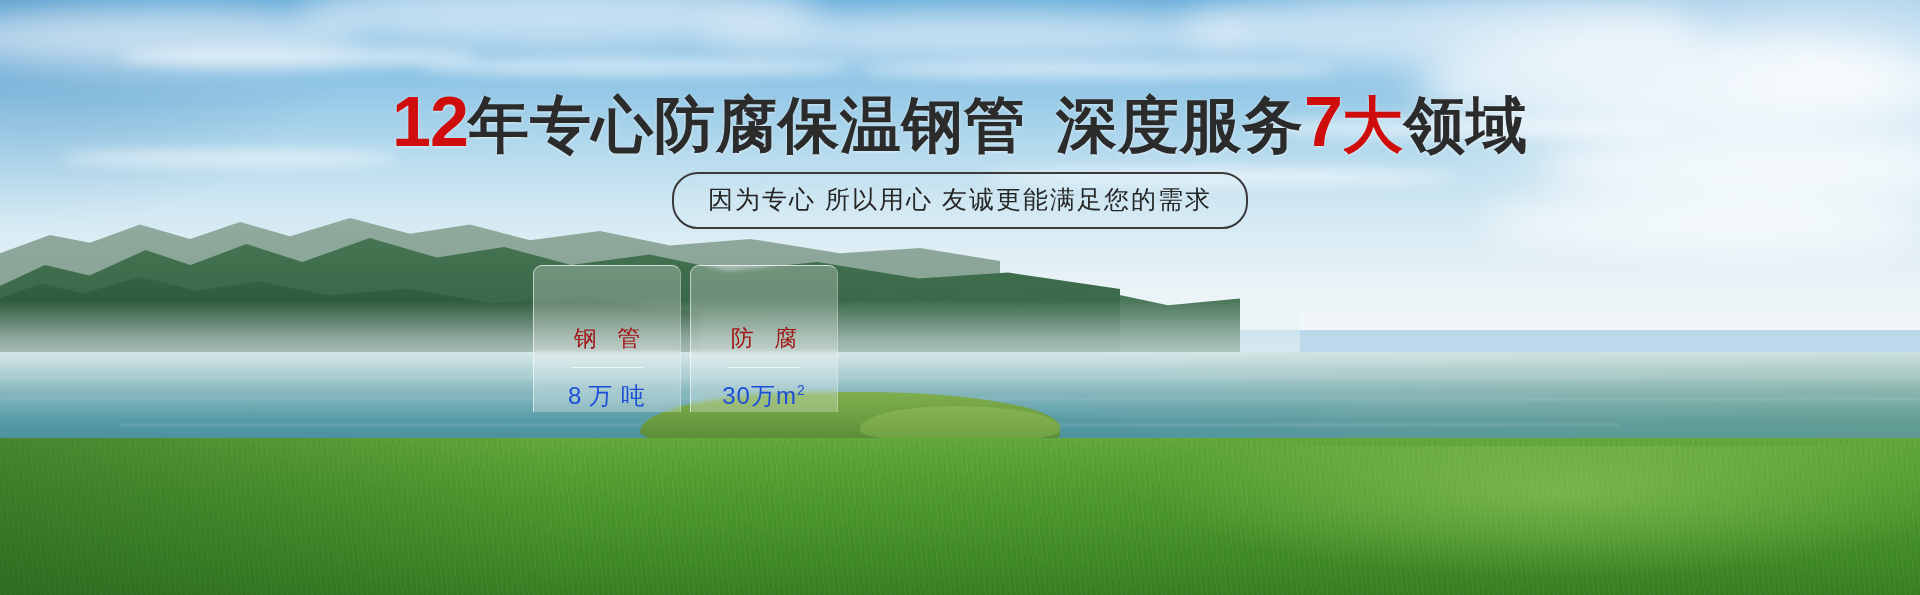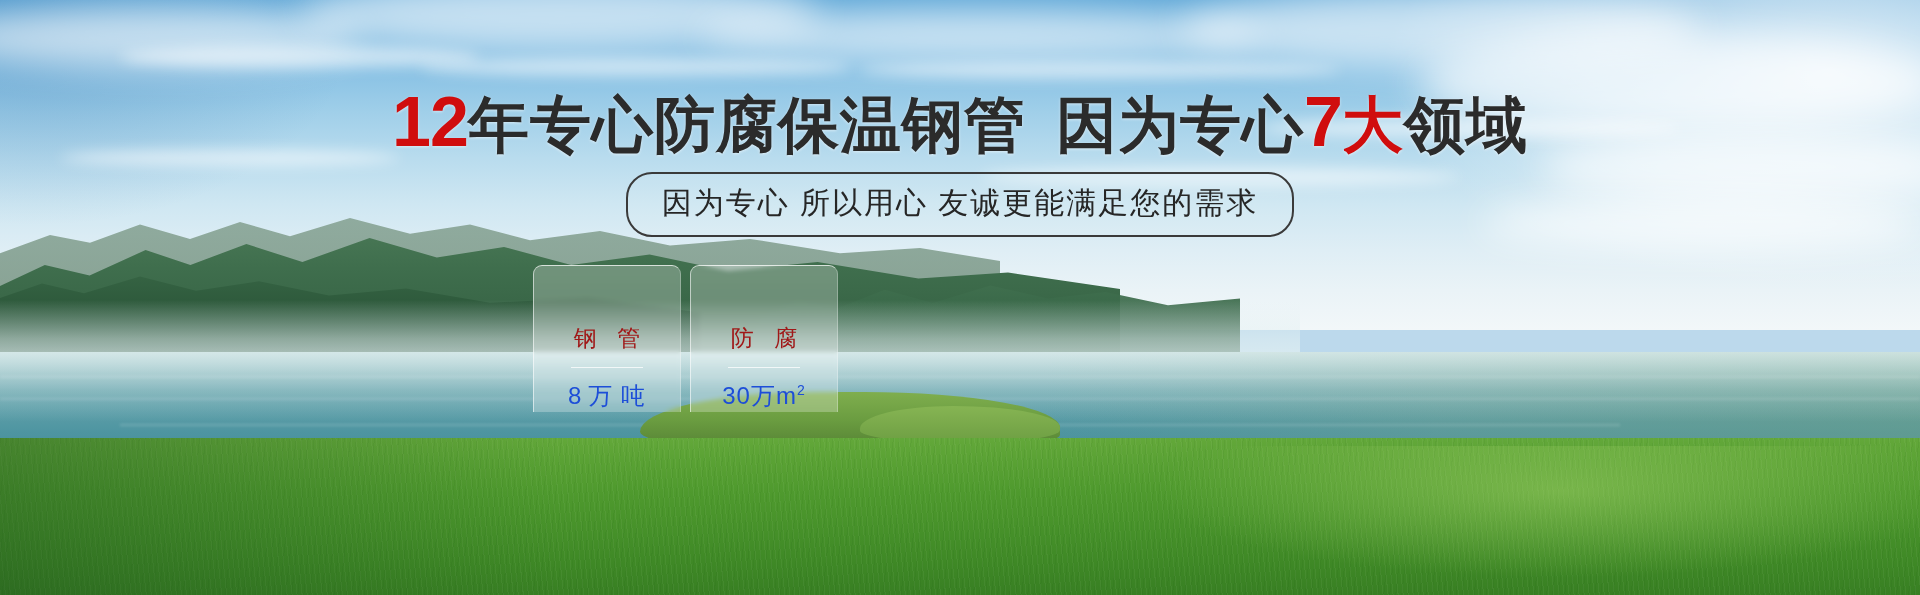--- a/index.html
+++ b/index.html
@@ -175,21 +175,21 @@
   }
   .hl-gap { display:inline-block; width:30px; }
 
   .subtitle-wrap {
     position:absolute; left:0; top:172px; width:1920px;
     display:flex; justify-content:center;
   }
   .subtitle {
     border:2px solid #3a3a3a; border-radius:26px;
     padding:9px 34px 11px;
-    font-size:30px; color:#262626; letter-spacing:2px;
+    font-size:25px; color:#262626; letter-spacing:2px;
     white-space:nowrap; background:rgba(255,255,255,.05);
   }
 
   
   .cards {
     position:absolute; left:533px; top:265px;
     display:flex; gap:9px;
   }
   .card {
     width:148px; min-height:110px;
@@ -264,21 +264,21 @@
 
   <div class="grass-top-edge"></div>
   <div class="grass"></div>
   <div class="grass-tex"></div>
   <div class="grass-left-dark"></div>
   <div class="grass-light"></div>
 
   <div class="content">
 
     <div class="headline">
-      <span class="hl-red hl-num">12</span><span class="hl-dark">年专心防腐保温钢管</span><span class="hl-gap"></span><span class="hl-dark">因为专心</span><span class="hl-red hl-num">7</span><span class="hl-red">大</span><span class="hl-dark">领域</span>
+      <span class="hl-red hl-num">12</span><span class="hl-dark">年专心防腐保温钢管</span><span class="hl-gap"></span><span class="hl-dark">深度服务</span><span class="hl-red hl-num">7</span><span class="hl-red">大</span><span class="hl-dark">领域</span>
     </div>
 
     <div class="subtitle-wrap">
       <div class="subtitle">因为专心  所以用心   友诚更能满足您的需求</div>
     </div>
 
     <div class="cards">
 
       <div class="card">
         <div class="card-label">钢 管</div>

